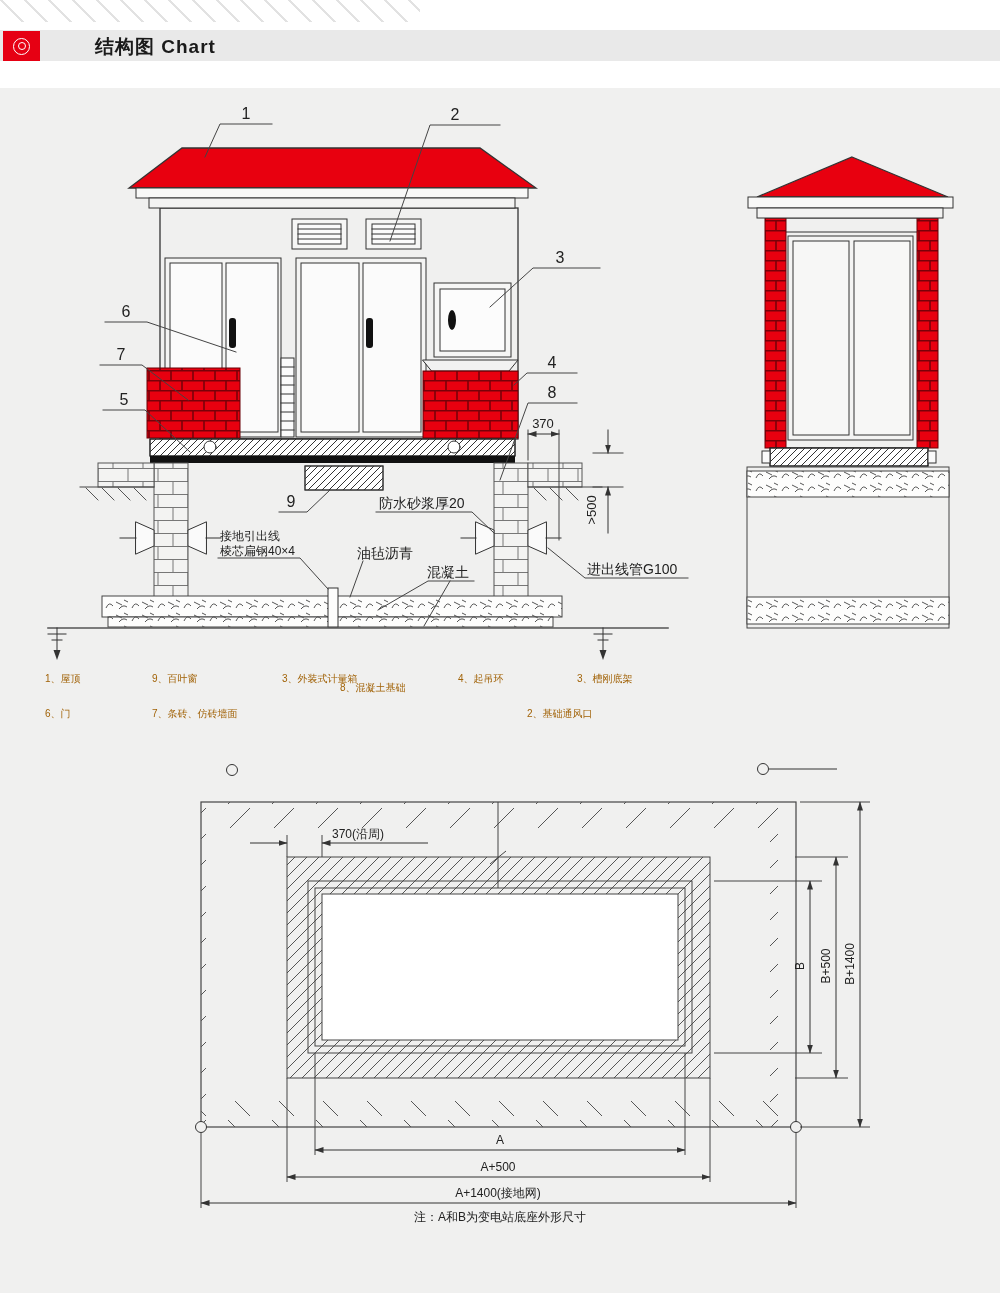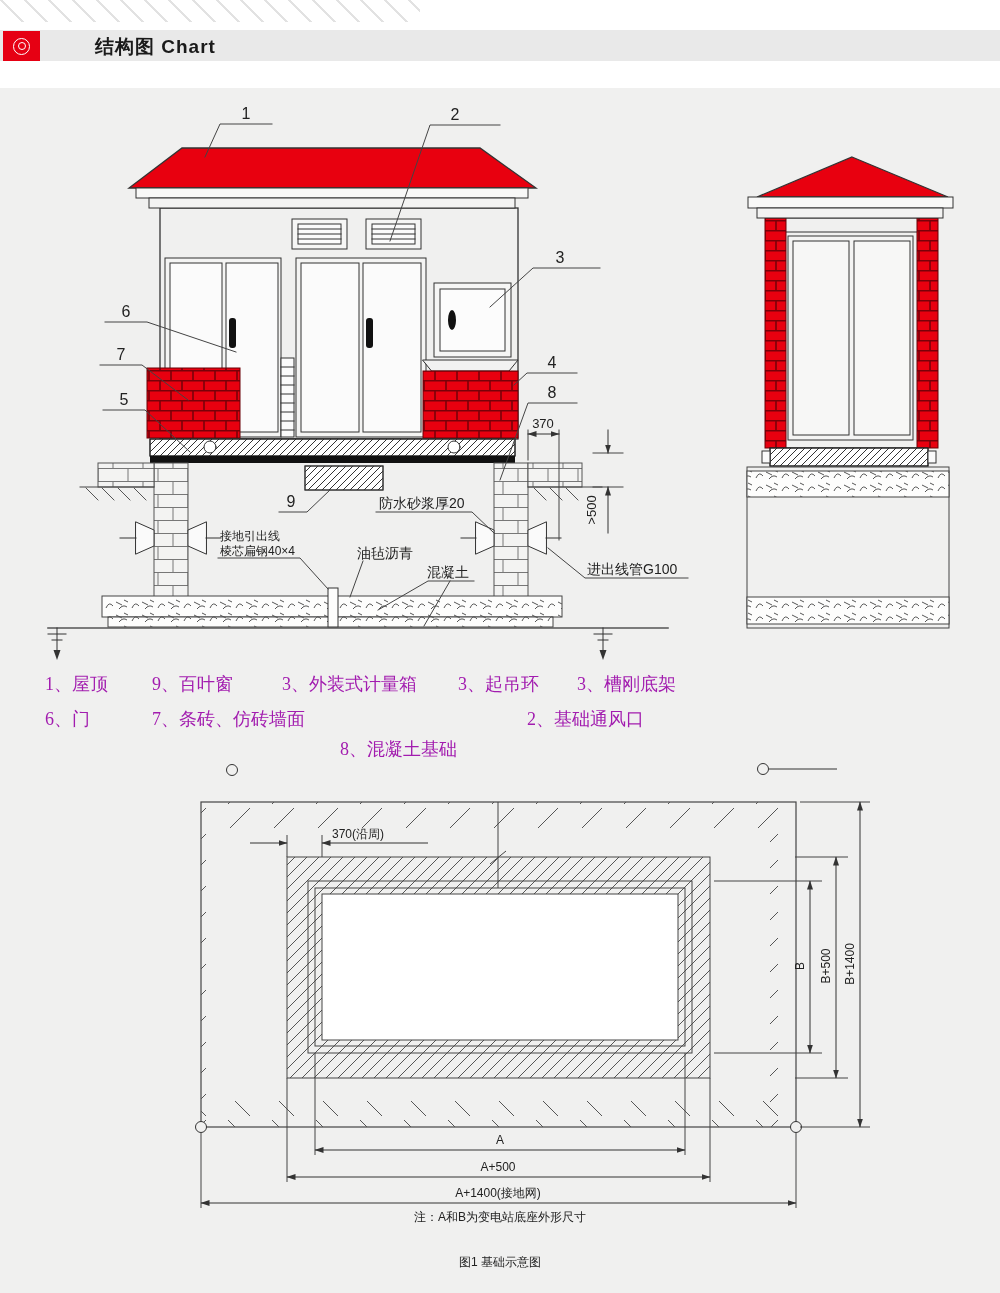--- a/index.html
+++ b/index.html
@@ -9,21 +9,21 @@
         background:repeating-linear-gradient(45deg,transparent 0 15px,#e2e2e2 15px 17px);}
   #headerbar{position:absolute;left:0;top:30px;width:1000px;height:31px;background:#e9e9e9;}
   #redsq{position:absolute;left:3px;top:31px;width:37px;height:30px;background:#e60013;
         display:flex;align-items:center;justify-content:center;}
   #redsq .ring-outer{width:15px;height:15px;border:1.5px solid #fff;border-radius:50%;
         display:flex;align-items:center;justify-content:center;}
   #redsq .ring-inner{width:6px;height:6px;border:1.5px solid #fff;border-radius:50%;}
   #title{position:absolute;left:57px;top:34px;font-size:19px;font-weight:bold;letter-spacing:1px;margin-left:38px;}
   #panel{position:absolute;left:0;top:88px;width:1000px;height:1205px;background:#f0f0ef;}
   svg{position:absolute;left:0;top:0;}
-  .legend span{position:absolute;font-size:18px;color:#a21caf;white-space:nowrap;font-family:Liberation Serif, serif;}
+  .legend span{position:absolute;font-size:10px;color:#a16207;white-space:nowrap;}
   #caption{position:absolute;left:0;top:1254px;width:1000px;text-align:center;
         font-size:12px;color:#222;}
   text{font-family:"Liberation Sans",sans-serif;fill:#222;}
 </style>
 </head>
 <body>
 
 <div id="page">
   <div id="tophatch"></div>
   <div id="headerbar"></div>
@@ -297,22 +297,21 @@
       <text x="498" y="1171" font-size="12" text-anchor="middle">A+500</text>
       <text x="498" y="1197" font-size="12" text-anchor="middle">A+1400(接地网)</text>
       <text x="500" y="1221" font-size="12" text-anchor="middle">注：A和B为变电站底座外形尺寸</text>
     </g>
   </svg>
 
   <div class="legend">
     <span style="left:45px;top:672px">1、屋顶</span>
     <span style="left:152px;top:672px">9、百叶窗</span>
     <span style="left:282px;top:672px">3、外装式计量箱</span>
-    <span style="left:458px;top:672px">3、起吊环</span>
+    <span style="left:458px;top:672px">4、起吊环</span>
     <span style="left:577px;top:672px">3、槽刚底架</span>
     <span style="left:45px;top:707px">6、门</span>
     <span style="left:152px;top:707px">7、条砖、仿砖墙面</span>
-    <span style="left:340px;top:737px">8、混凝土基础</span>
+    <span style="left:340px;top:681px">8、混凝土基础</span>
     <span style="left:527px;top:707px">2、基础通风口</span>
   </div>
 
-  <div id="caption">图1 基础示意图</div>
 </div>
 
 </body></html>

